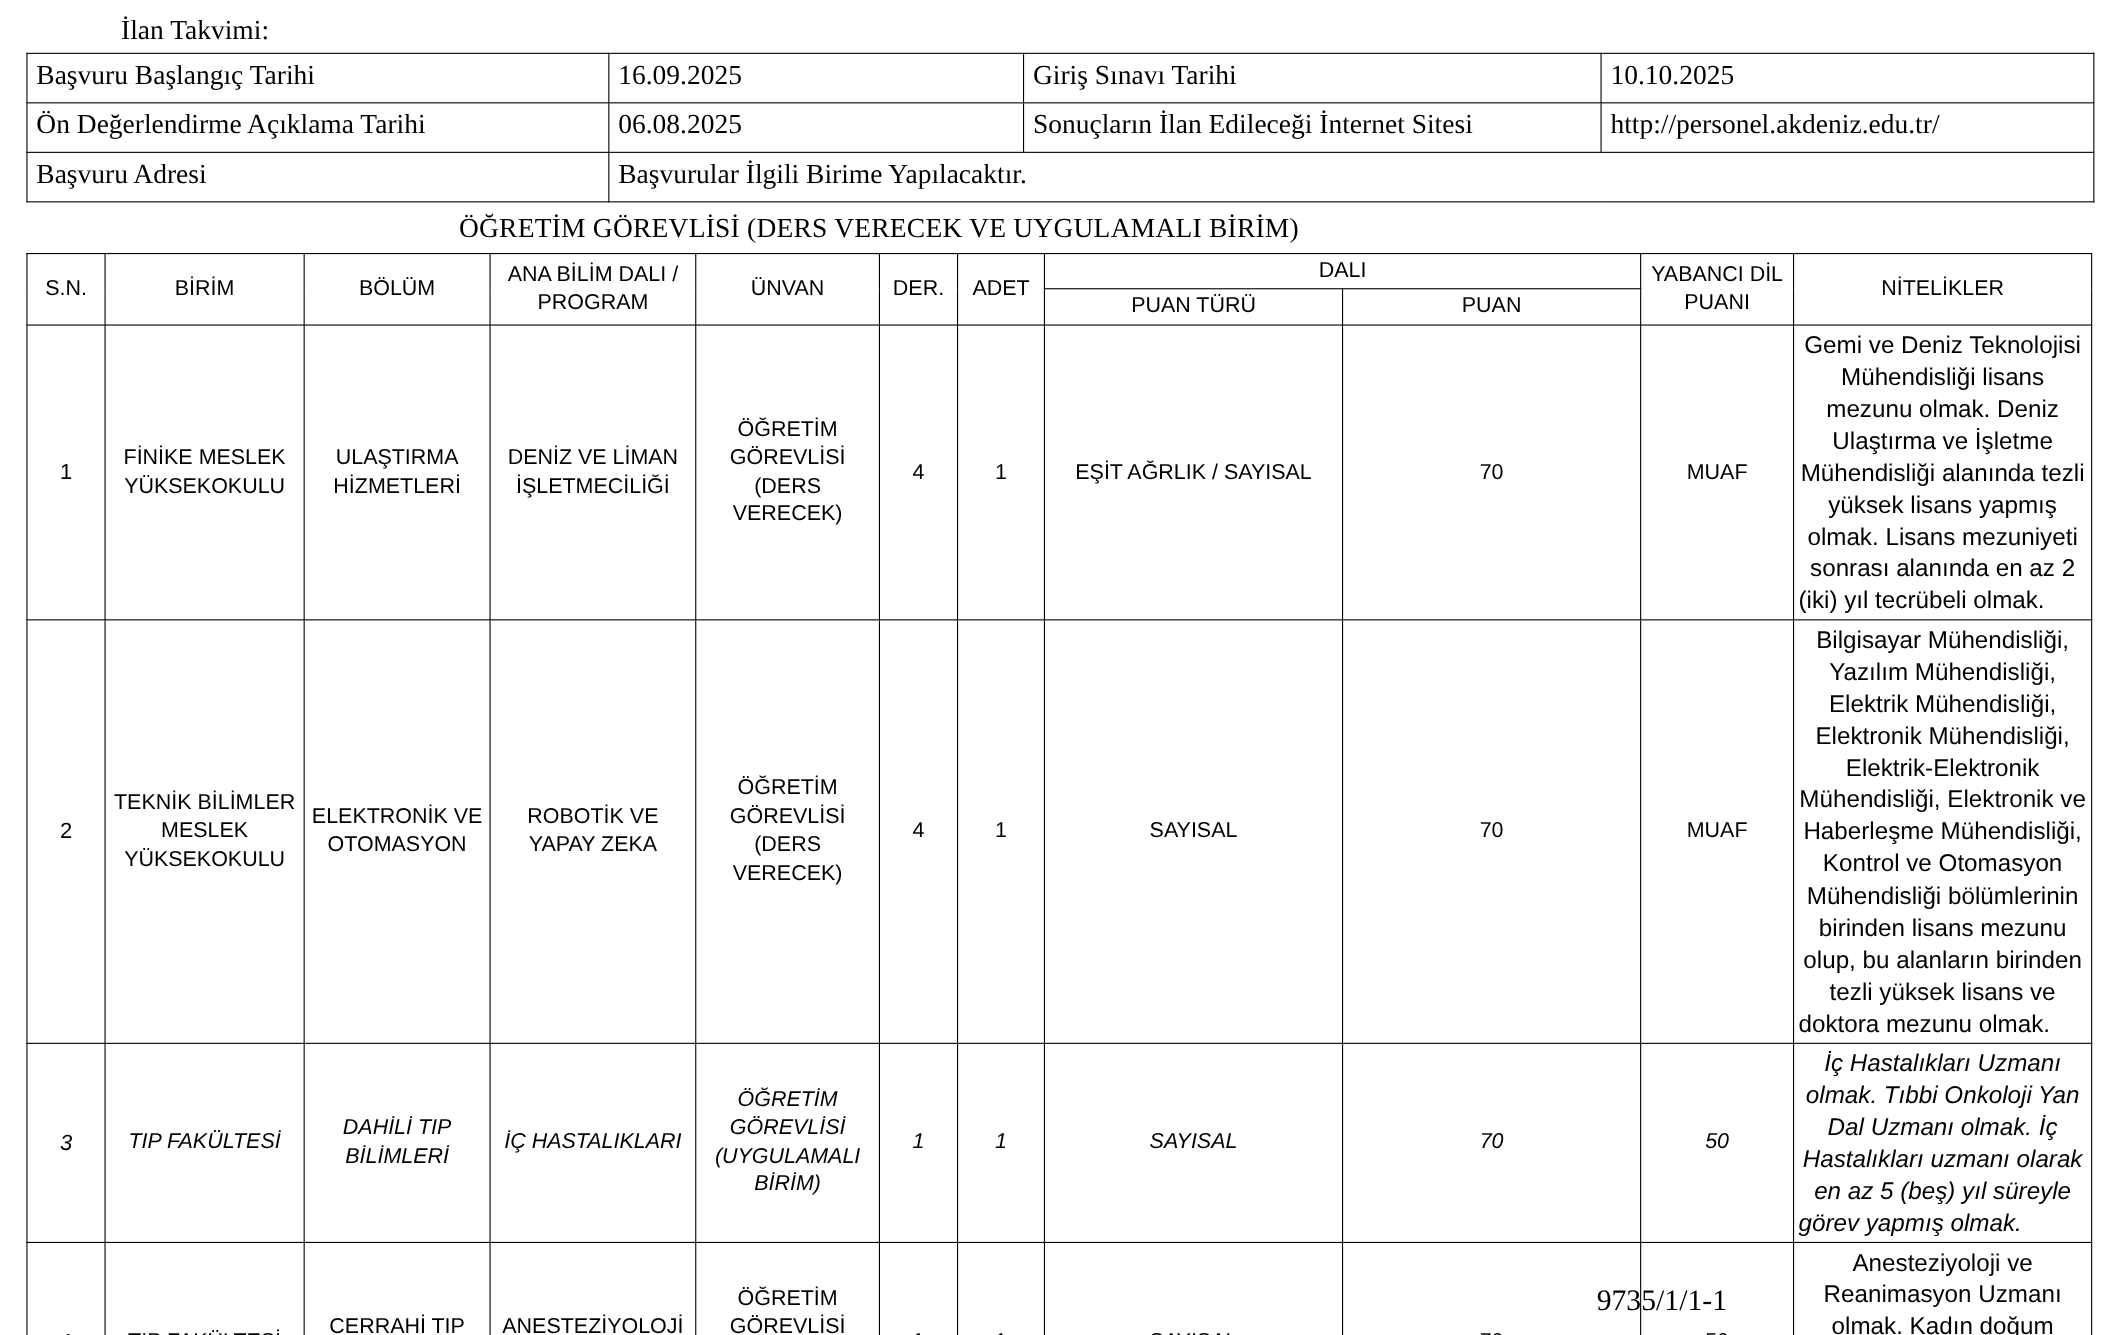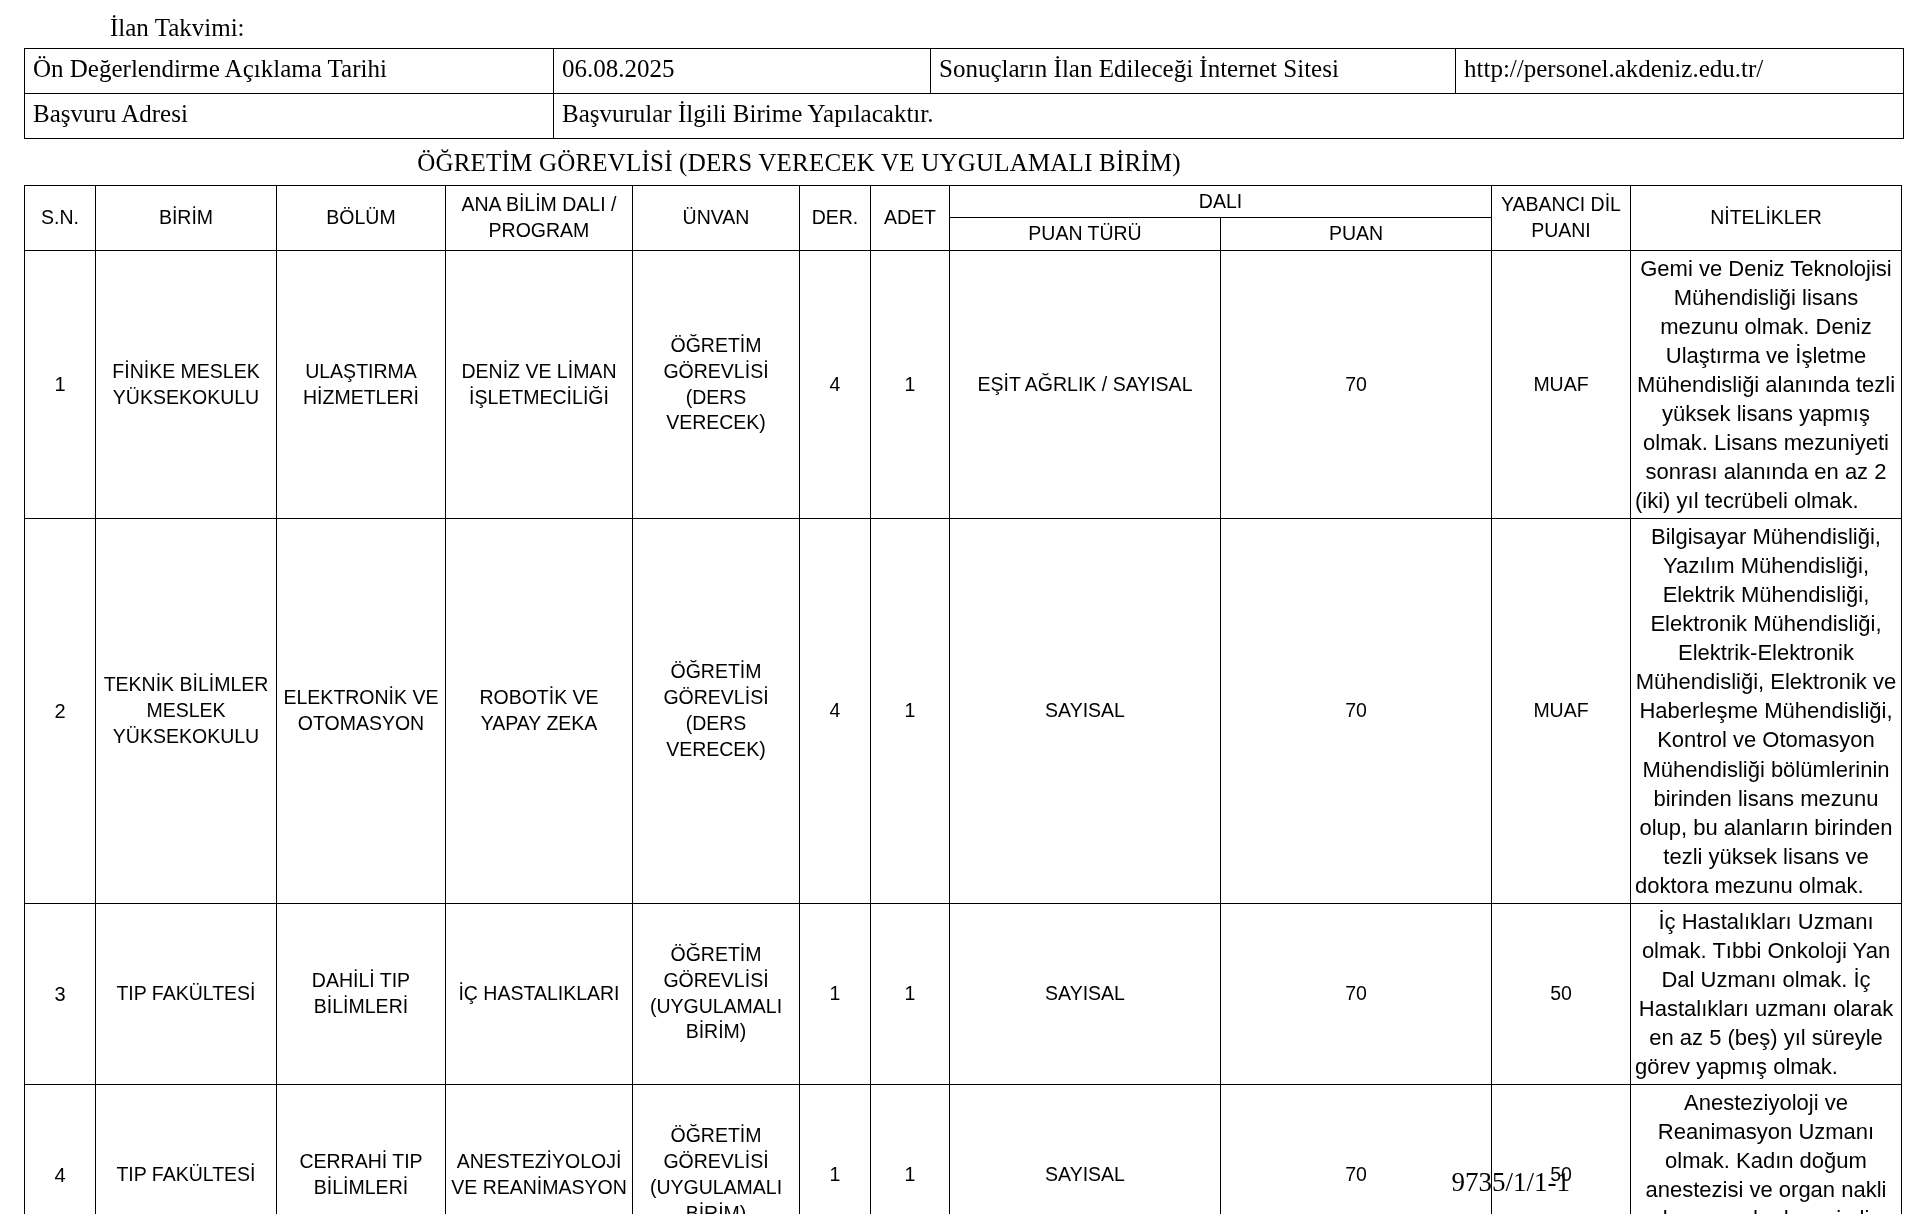--- a/index.html
+++ b/index.html
@@ -98,41 +98,47 @@
     vertical-align: top;
     padding: 10px 12px 10px 12px;
     line-height: 1.62;
     font-size: 22px;
     hyphens: none;
   }
   td.sn { font-size: 20px; }
 
   .row-1 td { height: 126px; }
   .row-2 td { height: 196px; }
-  .row-3 td { height: 130px; }
+  .row-3 td { height: 130px; font-style: italic; }
   .row-4 td { height: 130px; }
 
   
   .footer {
     position: absolute;
     right: 28px;
     bottom: 16px;
     font-family: "Liberation Serif", serif;
     font-size: 27px;
   }
 </style>
 </head>
 <body>
 
 <div class="page">
 
   <div class="takvim-title">İlan Takvimi:</div>
 
   <table class="takvim">
     <tbody>
+      <tr>
+        <td class="c1">Başvuru Başlangıç Tarihi</td>
+        <td class="c2">16.09.2025</td>
+        <td class="c3">Giriş Sınavı Tarihi</td>
+        <td class="c4">10.10.2025</td>
+      </tr>
       <tr>
         <td class="c1">Ön Değerlendirme Açıklama Tarihi</td>
         <td class="c2">06.08.2025</td>
         <td class="c3">Sonuçların İlan Edileceği İnternet Sitesi</td>
         <td class="c4">http://personel.akdeniz.edu.tr/</td>
       </tr>
       <tr>
         <td class="c1">Başvuru Adresi</td>
         <td colspan="3">Başvurular İlgili Birime Yapılacaktır.</td>
       </tr>

